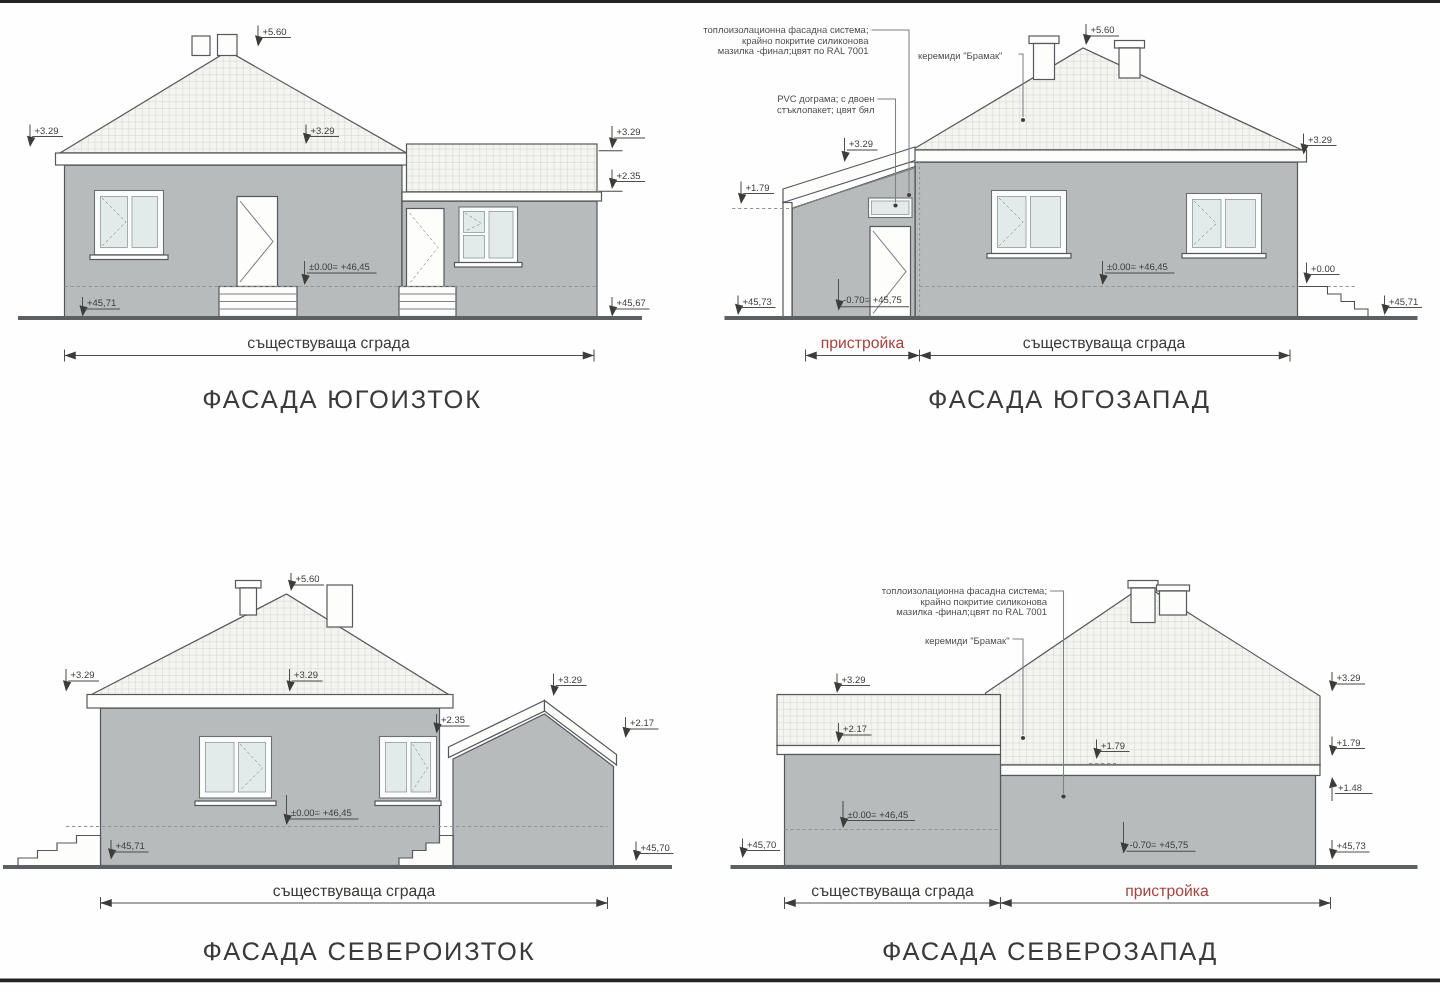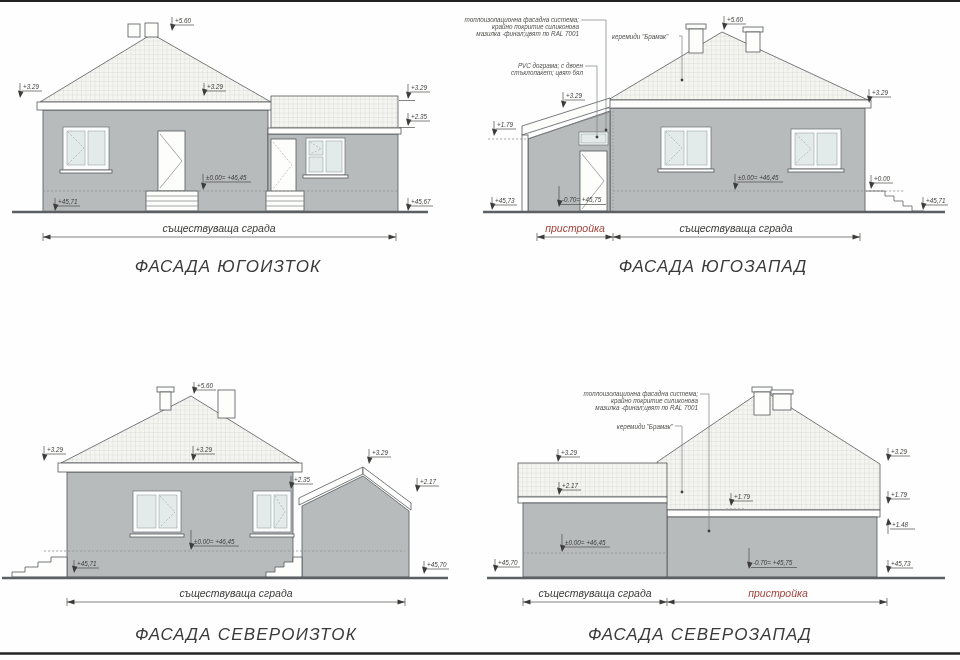--- a/index.html
+++ b/index.html
@@ -1,17 +1,17 @@
 <!DOCTYPE html>
 <html><head>
 <meta charset="utf-8">
 <style>
   html,body{margin:0;padding:0;background:#e9e9e9;}
   #page{position:relative;width:960px;height:660px;background:#fefefe;overflow:hidden;
-        font-family:"Liberation Sans",sans-serif;font-style:italic;}
+        font-family:"Liberation Sans",sans-serif;}
   svg{position:absolute;left:0;top:0;}
   .wall{fill:#b7bbbc;stroke:#55585a;stroke-width:0.8;}
   .roof{fill:url(#tiles);stroke:#55585a;stroke-width:0.8;}
   .white{fill:#fdfdfc;stroke:#55585a;stroke-width:0.8;}
   .frame{fill:#fbfcfc;stroke:#6a6e70;stroke-width:0.7;}
   .glass{fill:#e3eaea;stroke:#8b9294;stroke-width:0.5;}
   .ln{stroke:#4e4e4c;stroke-width:0.7;fill:none;}
   .thin{stroke:#7d8284;stroke-width:0.7;fill:none;}
   .vdash{stroke:#9aa0a0;stroke-width:0.6;stroke-dasharray:2 1.6;fill:none;}
   .dash{stroke:#93958f;stroke-width:0.8;stroke-dasharray:2.2 1.8;fill:none;}

